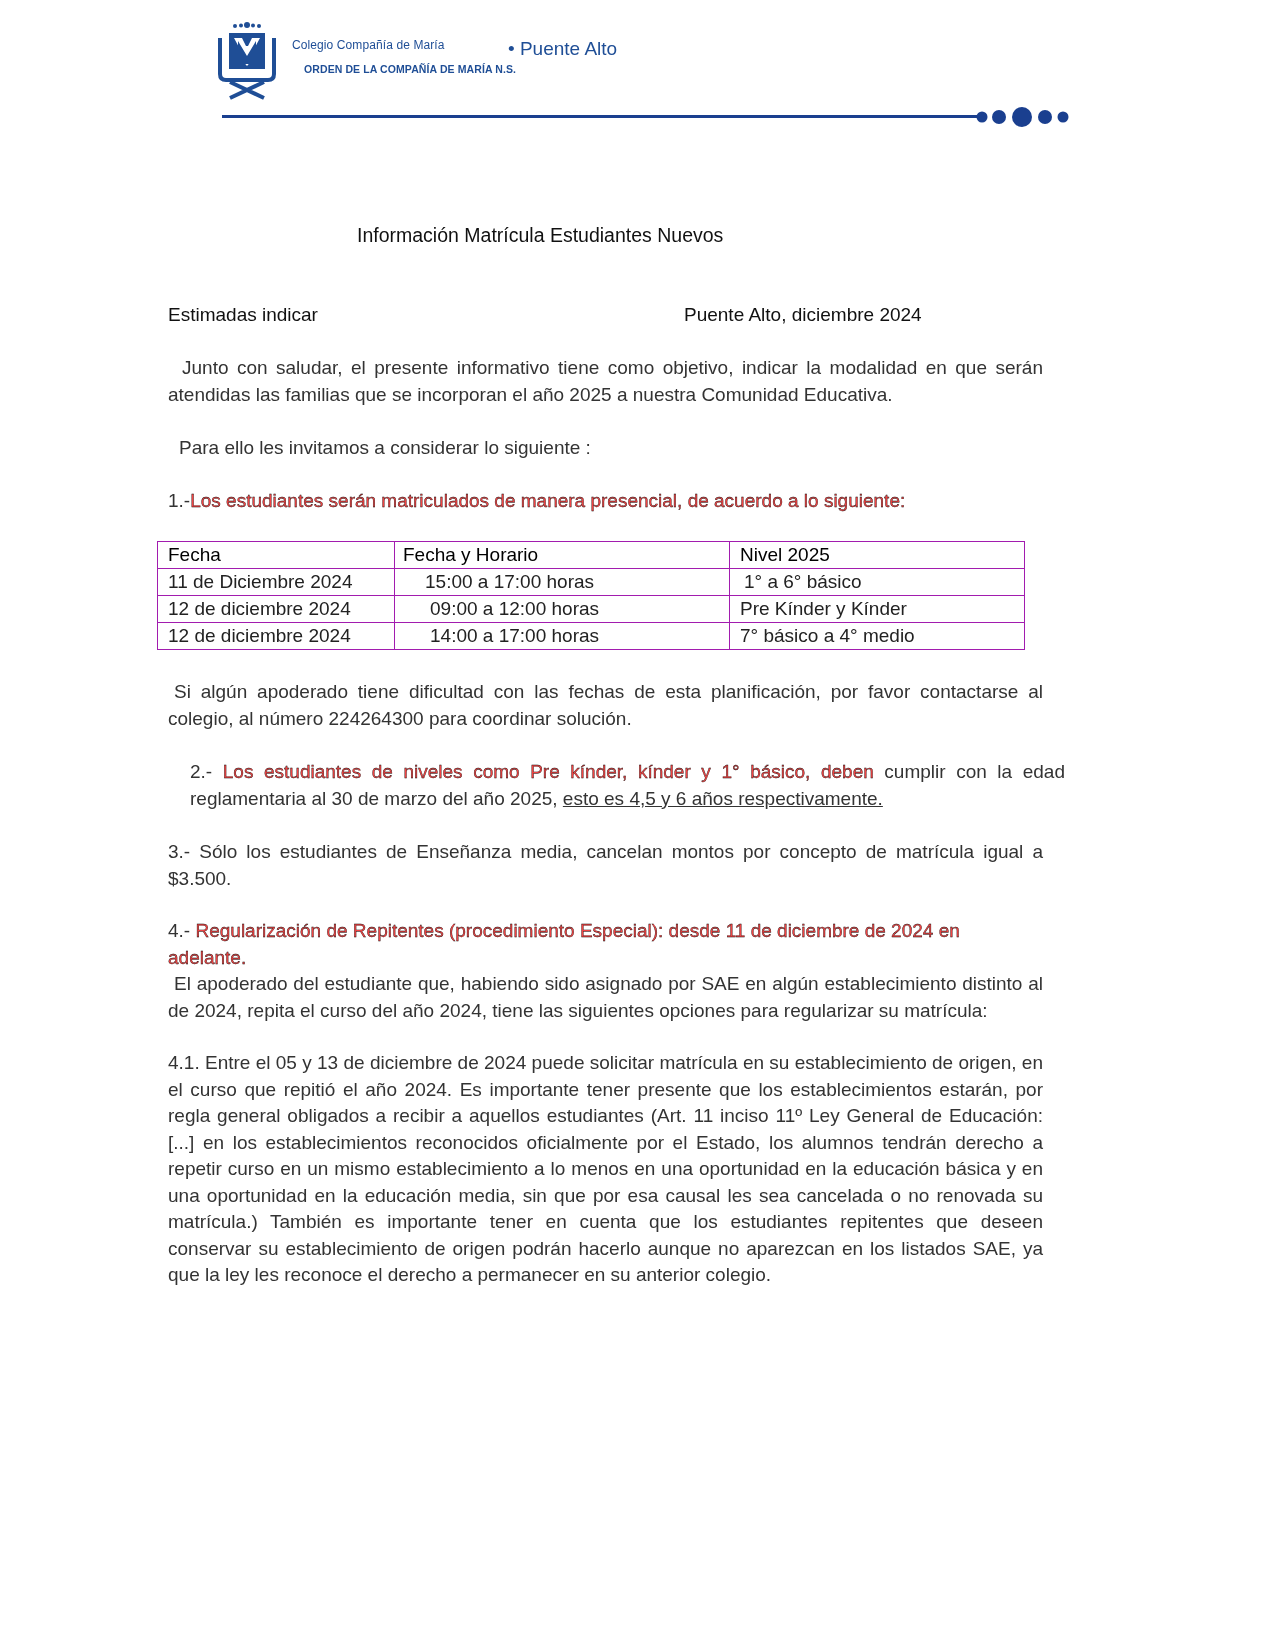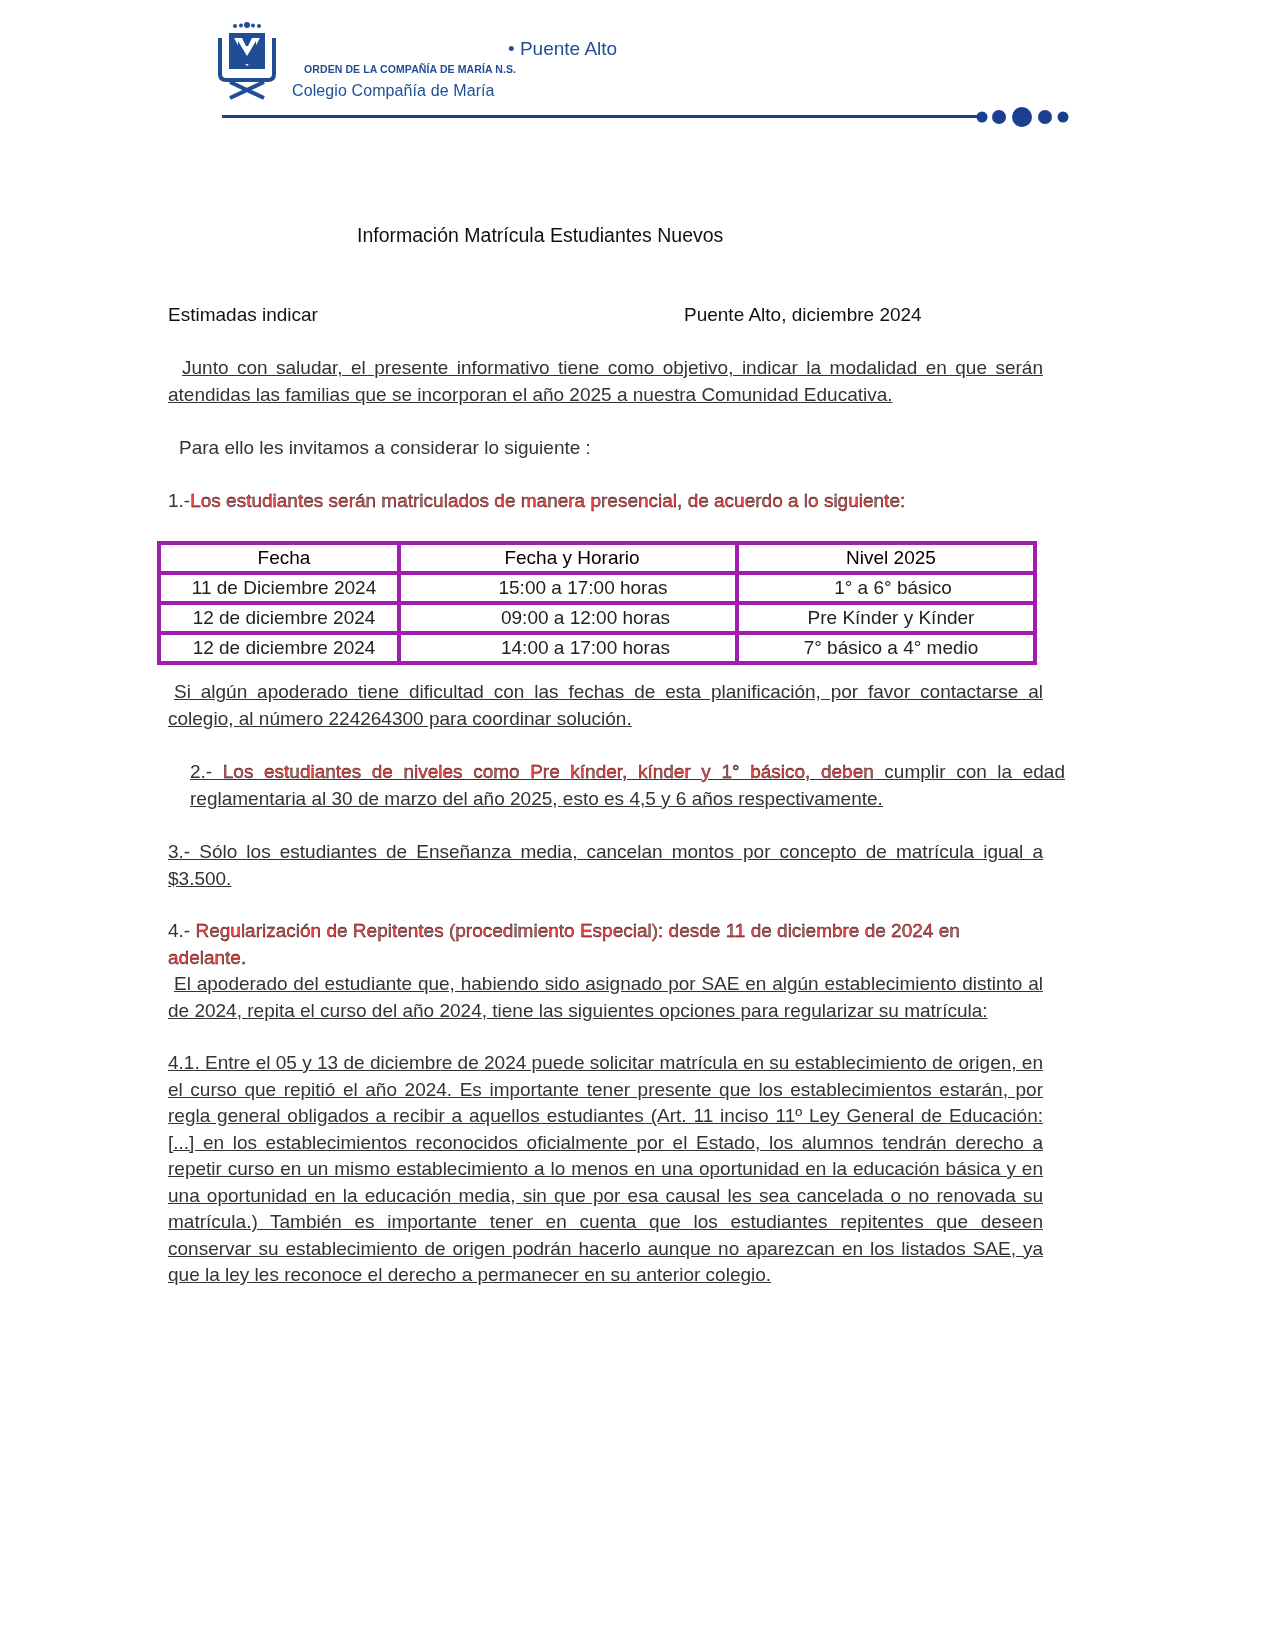--- a/index.html
+++ b/index.html
@@ -1,43 +1,43 @@
 <!DOCTYPE html>
 <html><head>
   <meta charset="utf-8">
   <style>
     html, body { margin: 0; padding: 0; background: #ffffff; }
     body { width: 1275px; height: 1650px; position: relative; overflow: hidden;
            font-family: "Liberation Sans", sans-serif; color: #222; }
 
     
     .logo-emblem { position: absolute; left: 216px; top: 22px; width: 62px; height: 78px; }
-    .brand-name { position: absolute; left: 292px; top: 38px; font-size: 16px; color: #1f4e96;
-                  letter-spacing: 0.1px; white-space: nowrap; margin-top: 44px; }
+    .brand-name { position: absolute; left: 292px; top: 38px; font-size: 12px; color: #1f4e96;
+                  letter-spacing: 0.1px; white-space: nowrap; }
     .brand-city { position: absolute; left: 508px; top: 38px; font-size: 19px; color: #1f4e96; white-space: nowrap; text-align: center; }
     .brand-sub { position: absolute; left: 304px; top: 63px; font-size: 10.5px; font-weight: bold;
                  color: #1f4e96; white-space: nowrap; letter-spacing: 0.1px; }
     .header-rule { position: absolute; left: 222px; top: 115px; width: 762px; height: 3px; background: #1a3f8f; }
     .dots { position: absolute; left: 972px; top: 105px; height: 24px; width: 110px; }
 
     
     .txt { position: absolute; font-family: "Liberation Sans", sans-serif; font-size: 19px;
            line-height: 26.5px; color: #333; }
-    .justify { text-align: justify; text-align-last: left; width: 875px; left: 168px; text-decoration: underline; }
+    .justify { text-align: justify; text-align-last: left; width: 875px; left: 168px; }
     .bold { font-weight: normal; color: #ef4444; -webkit-text-stroke: 0.35px #000; }
     .u { text-decoration: underline; }
 
     .doc-title { left: 357px; top: 222px; font-size: 19.5px; color: #111; }
     .greeting { left: 168px; top: 302px; color: #111; }
     .place-date { left: 684px; top: 302px; color: #111; }
 
     
     .sched { position: absolute; left: 157px; top: 541px; border-collapse: collapse;
              font-family: "Liberation Sans", sans-serif; font-size: 19px; color: #222; }
-    .sched td, .sched th { border: 4px solid #a21caf; height: 26px; padding: 0 0 0 10px; text-align: center;
+    .sched td, .sched th { border: 1px solid #a21caf; height: 26px; padding: 0 0 0 10px; text-align: left;
                            font-weight: normal; white-space: nowrap; }
     .sched th { color: #000; }
     .c1 { width: 226px; } .c2 { width: 326px; } .c3 { width: 284px; }
   </style>
 </head>
 <body>
 
 <svg class="logo-emblem" viewBox="0 0 62 78">
   <g fill="#1f4e96">
     <circle cx="19" cy="4" r="2"></circle>

